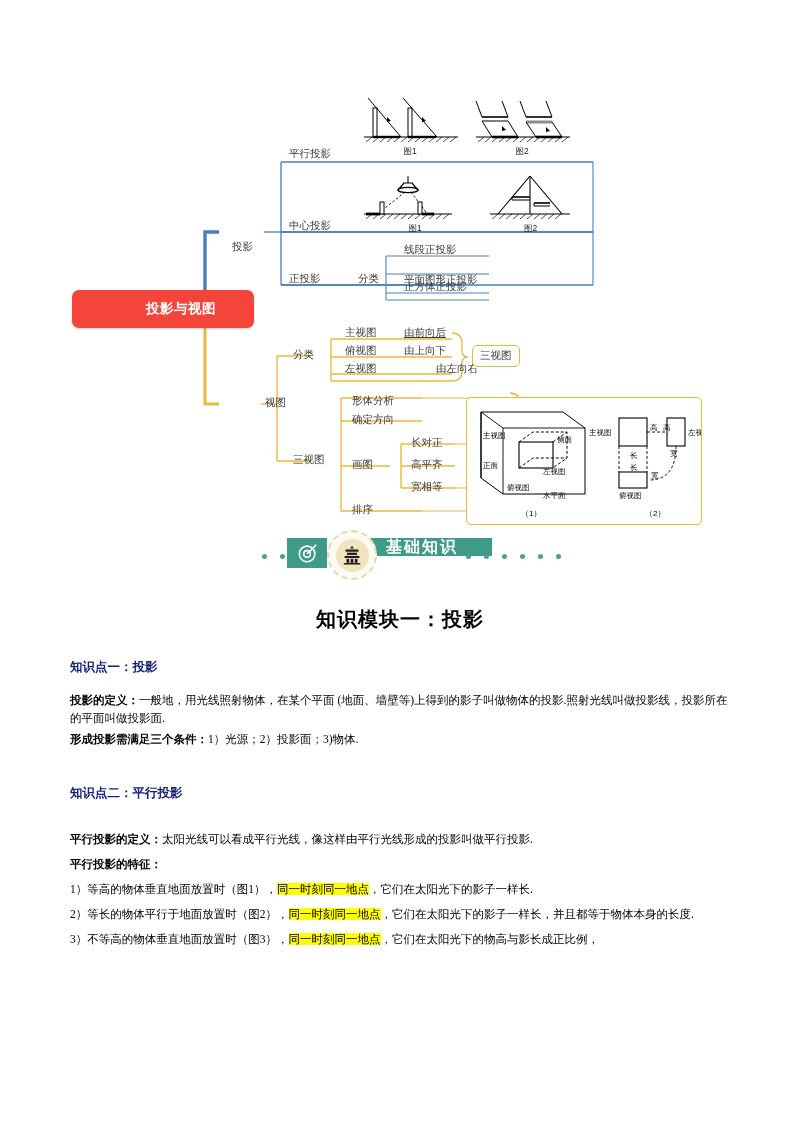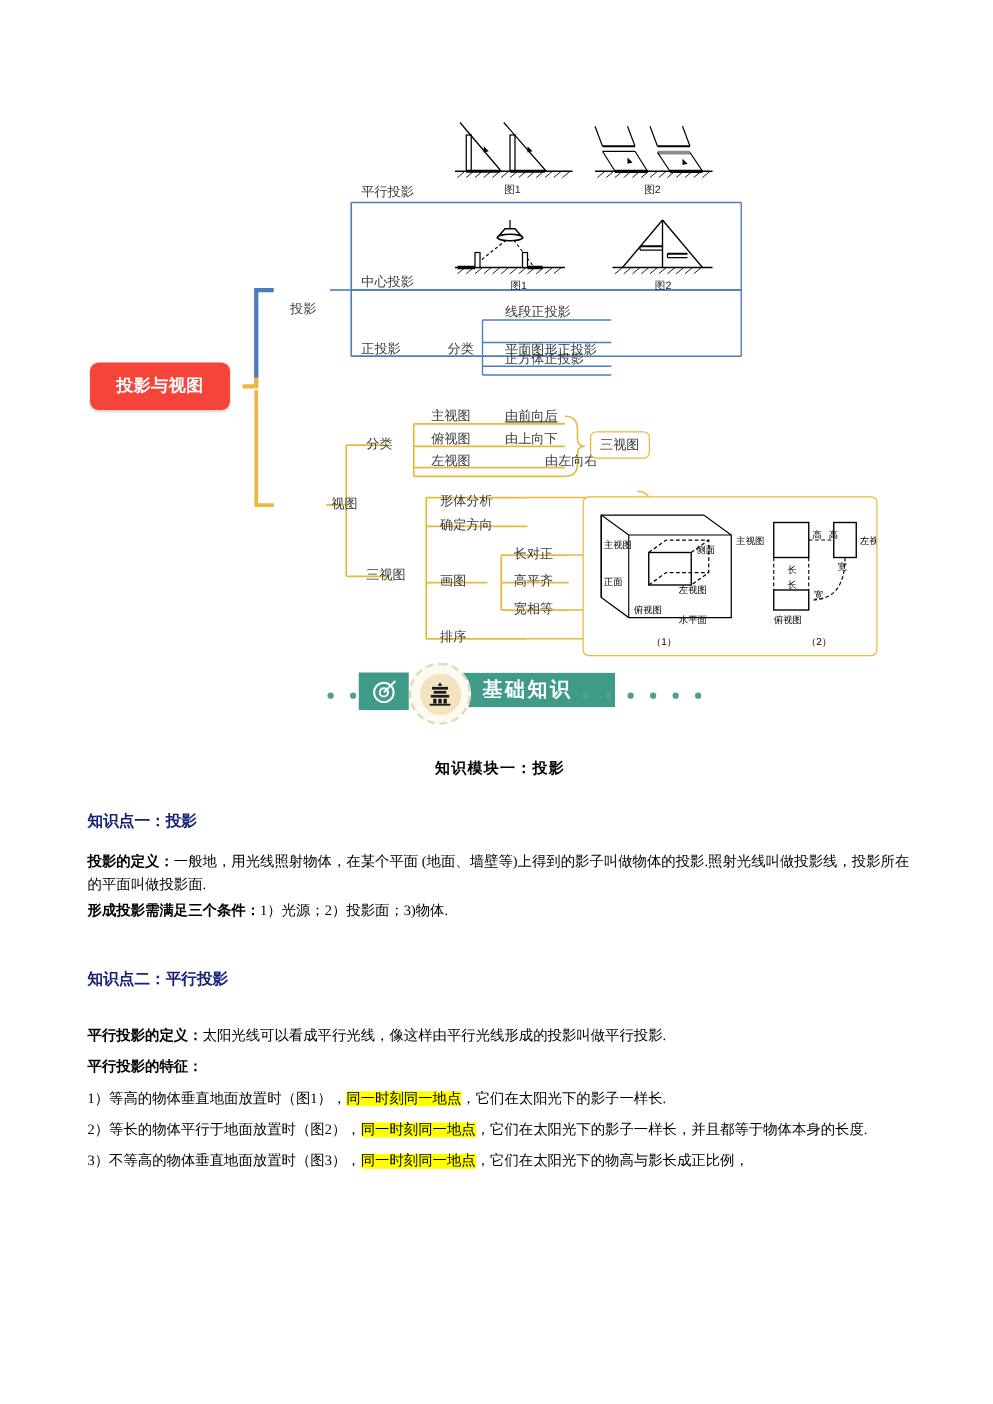--- a/index.html
+++ b/index.html
@@ -12,26 +12,27 @@
 
   
   .mindmap{position:absolute;left:0;top:0;width:794px;height:520px;}
   .mm-svg{position:absolute;left:0;top:0;}
 
   .node{
     position:absolute;font-family:"Liberation Sans","DejaVu Sans",sans-serif;
     white-space:nowrap;color:#3f3f3f;
   }
   .root-node{
-    position:absolute;left:72px;top:290px;width:112px;height:38px;
+    position:absolute;left:72px;top:290px;width:146px;height:38px;
     background:#f5453a;border-radius:7px;
     display:flex;align-items:center;justify-content:center;
     color:#fff;font-weight:bold;font-size:13.5px;letter-spacing:.5px;
     font-family:"Liberation Sans","DejaVu Sans",sans-serif;
     box-shadow:0 1px 2px rgba(0,0,0,.18);
+    padding-left:36px;
   }
   .lbl{font-size:10.5px;color:#3a3a3a;}
 
   .boxed{
     position:absolute;border:1.4px solid #e8b93c;border-radius:5px;
     background:#fff;font-size:10.5px;color:#3a3a3a;
     padding:3px 7px;font-family:"Liberation Sans","DejaVu Sans",sans-serif;
   }
 
   
@@ -44,40 +45,40 @@
   
   .banner{position:absolute;left:0;top:528px;width:794px;height:56px;}
   .dots{position:absolute;top:26px;display:flex;gap:13px;}
   .dot{width:5px;height:5px;border-radius:50%;background:#4f9e8e;}
   .ribbon{
     position:absolute;left:287px;top:10px;height:30px;
     background:#3f9b87;display:flex;align-items:center;
     padding-left:10px;padding-right:8px;
   }
   .ribbon-right{
-    position:absolute;left:352px;top:10px;height:28px;width:140px;
+    position:absolute;left:352px;top:10px;height:18px;width:140px;
     background:#3f9b87;display:flex;align-items:center;justify-content:center;
     color:#fff;font-weight:bold;font-size:16px;letter-spacing:2px;
     font-family:"Liberation Sans","DejaVu Sans",sans-serif;
     clip-path:polygon(0 0,100% 0,100% 100%,0 100%,6px 50%);
   }
   .badge{
     position:absolute;left:327px;top:2px;width:46px;height:46px;border-radius:50%;
     background:#fdfaf2;border:2px dashed #e6d9ba;
     display:flex;align-items:center;justify-content:center;z-index:3;
   }
   .badge-inner{
     width:33px;height:33px;border-radius:50%;background:#f3e4c0;
     display:flex;align-items:center;justify-content:center;
   }
 
   
   .body-text{position:absolute;left:70px;top:606px;width:660px;}
   h1.module{
-    text-align:center;font-size:12px;font-weight:bold;margin:0 0 26px 0;
+    text-align:center;font-size:20px;font-weight:bold;margin:0 0 26px 0;
     font-family:"Liberation Serif","DejaVu Serif",serif;letter-spacing:1px;
   }
   h2.kp{
     font-size:12.5px;font-weight:bold;color:#17227a;margin:0 0 16px 0;
     font-family:"Liberation Serif","DejaVu Serif",serif;
   }
   .para{font-size:11.5px;line-height:1.55;margin:0 0 3px 0;font-family:Liberation Serif, serif;}
   .para-sp{font-size:11.5px;line-height:2.0;margin:0 0 2px 0;}
   .b{font-weight:bold;}
   .hl{background:#ffff00;}

